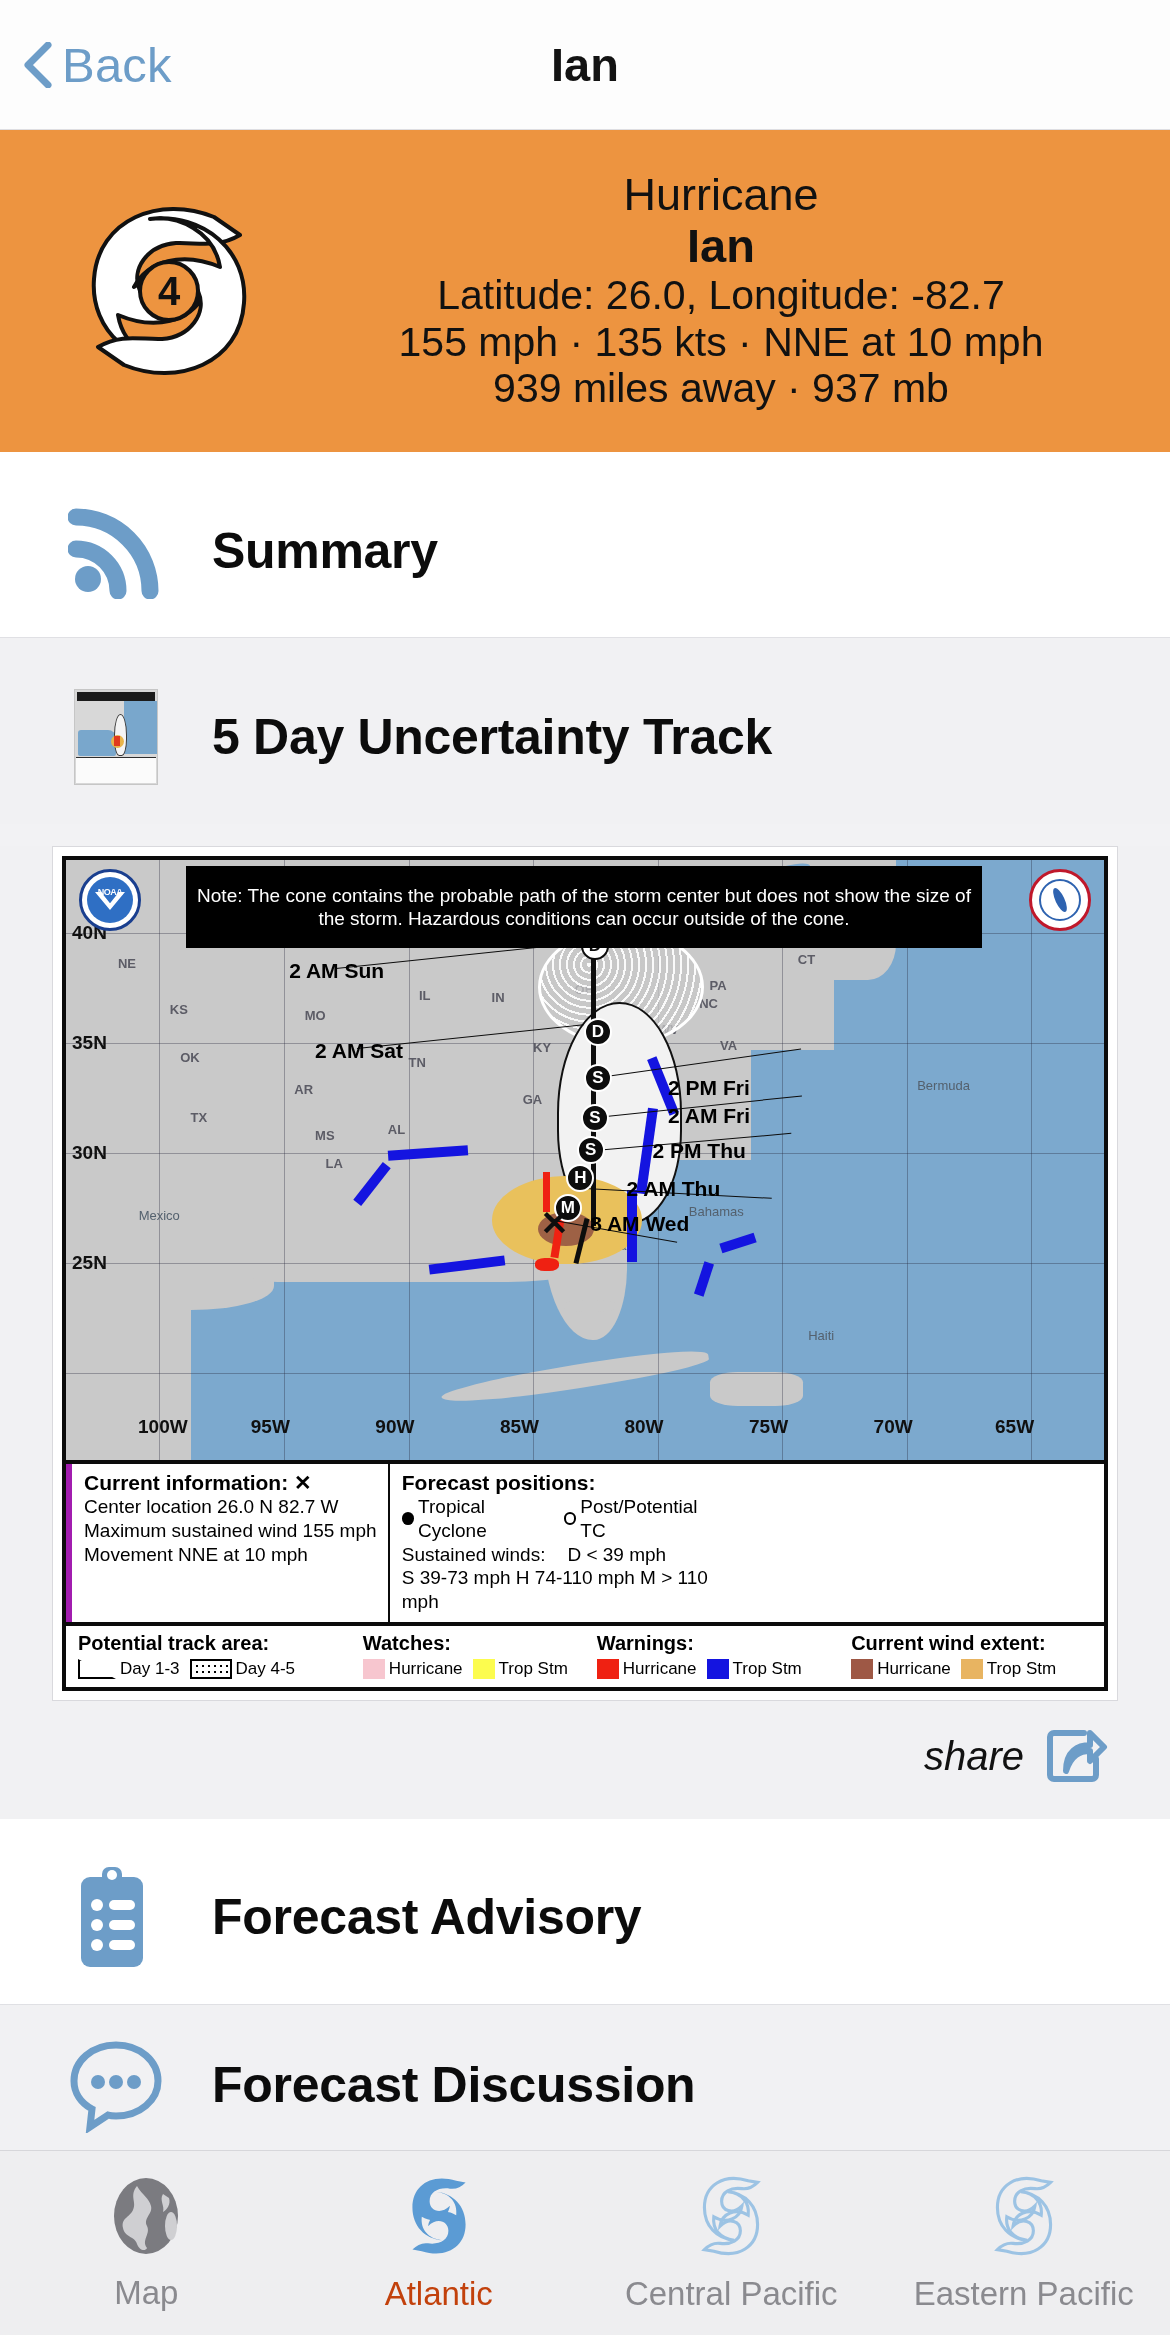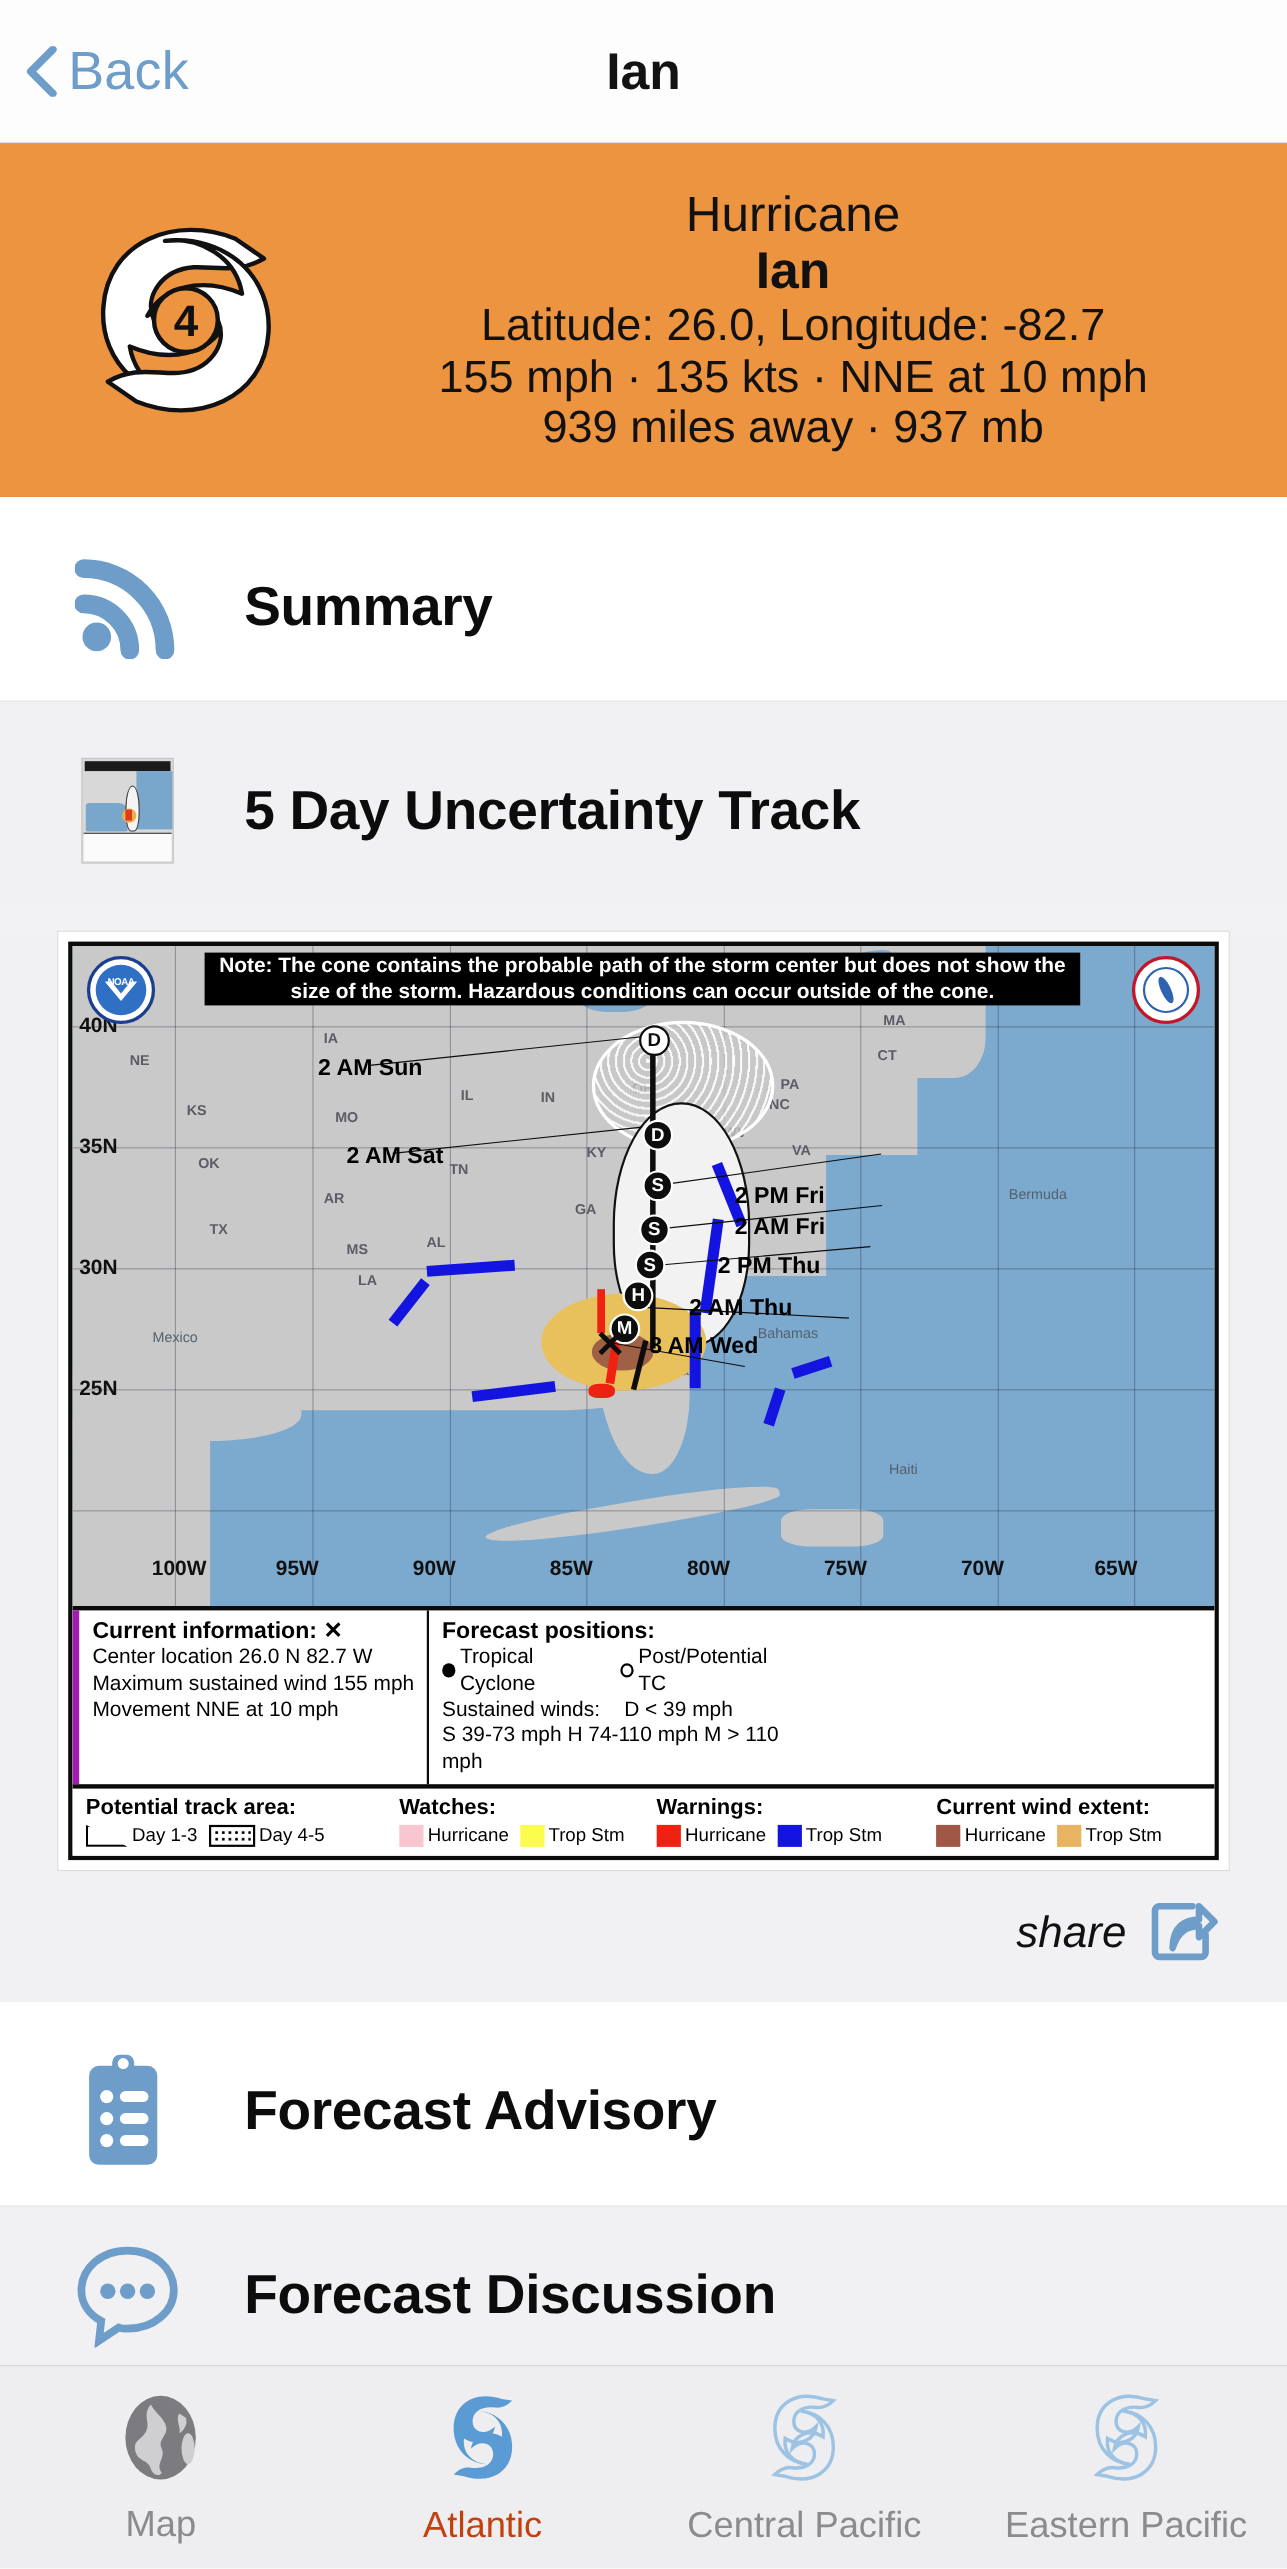--- a/index.html
+++ b/index.html
@@ -38,21 +38,20 @@
   .storm-info { flex: 1; text-align: center; color: #111; line-height: 1.02; padding-right: 18px; }
   .si-type { font-size: 45px; font-weight: 400; }
   .si-name { font-size: 47px; font-weight: bold; margin-top: 4px; }
   .si-line { font-size: 41px; font-weight: 400; margin-top: 5px; }
 
   
   .row {
     display: flex; align-items: center;
     padding: 12px 0 0 52px; min-height: 186px;
     border-bottom: 1px solid #e0e0e4;
-    gap: 10px;
   }
   .row.white { background: #ffffff; }
   .row.grey  { background: #f1f1f3; }
   .row-icon { width: 128px; flex: 0 0 128px; display: flex; align-items: center; justify-content: center; }
   .row-label { font-size: 50px; font-weight: bold; color: #0c0c0c; margin-left: 32px; letter-spacing: -0.3px; }
 
   .thumb {
     width: 84px; height: 96px; border: 1px solid #c6c6c6;
     position: relative; overflow: hidden; background: #d8d8d8;
   }
@@ -92,21 +91,21 @@
     font-family: "Liberation Sans", sans-serif; font-weight: bold;
   }
   .geo-lbl {
     position: absolute; font-size: 13px; color: #54616e; font-style: normal;
     font-family: "Liberation Sans", sans-serif;
   }
 
   .note-banner {
     position: absolute; left: 120px; right: 122px; top: 6px;
     background: #000; color: #fff; text-align: center;
-    font-size: 19px; font-weight: bold; line-height: 1.22; padding: 1px 6px;
+    font-size: 19px; font-weight: normal; line-height: 1.22; padding: 18px 6px;
     z-index: 9;
   }
   .logo-noaa, .logo-nws {
     position: absolute; top: 9px; width: 62px; height: 62px; border-radius: 50%;
     z-index: 9;
   }
   .logo-noaa { left: 13px; background: #ffffff; border: 3px solid #1a3f8f; }
   .logo-noaa .inner { position: absolute; inset: 5px; border-radius: 50%; background: #2f6fc4; }
   .logo-noaa .bird { position: absolute; left: 50%; top: 52%; transform: translate(-50%,-50%); width: 30px; height: 18px; background: #fff; clip-path: polygon(0 0, 50% 100%, 100% 0, 80% 0, 50% 62%, 20% 0); }
   .logo-noaa .txt { position: absolute; left: 0; right: 0; top: 26%; text-align: center; font-size: 9px; font-weight: bold; color: #fff; letter-spacing: -.5px; }

